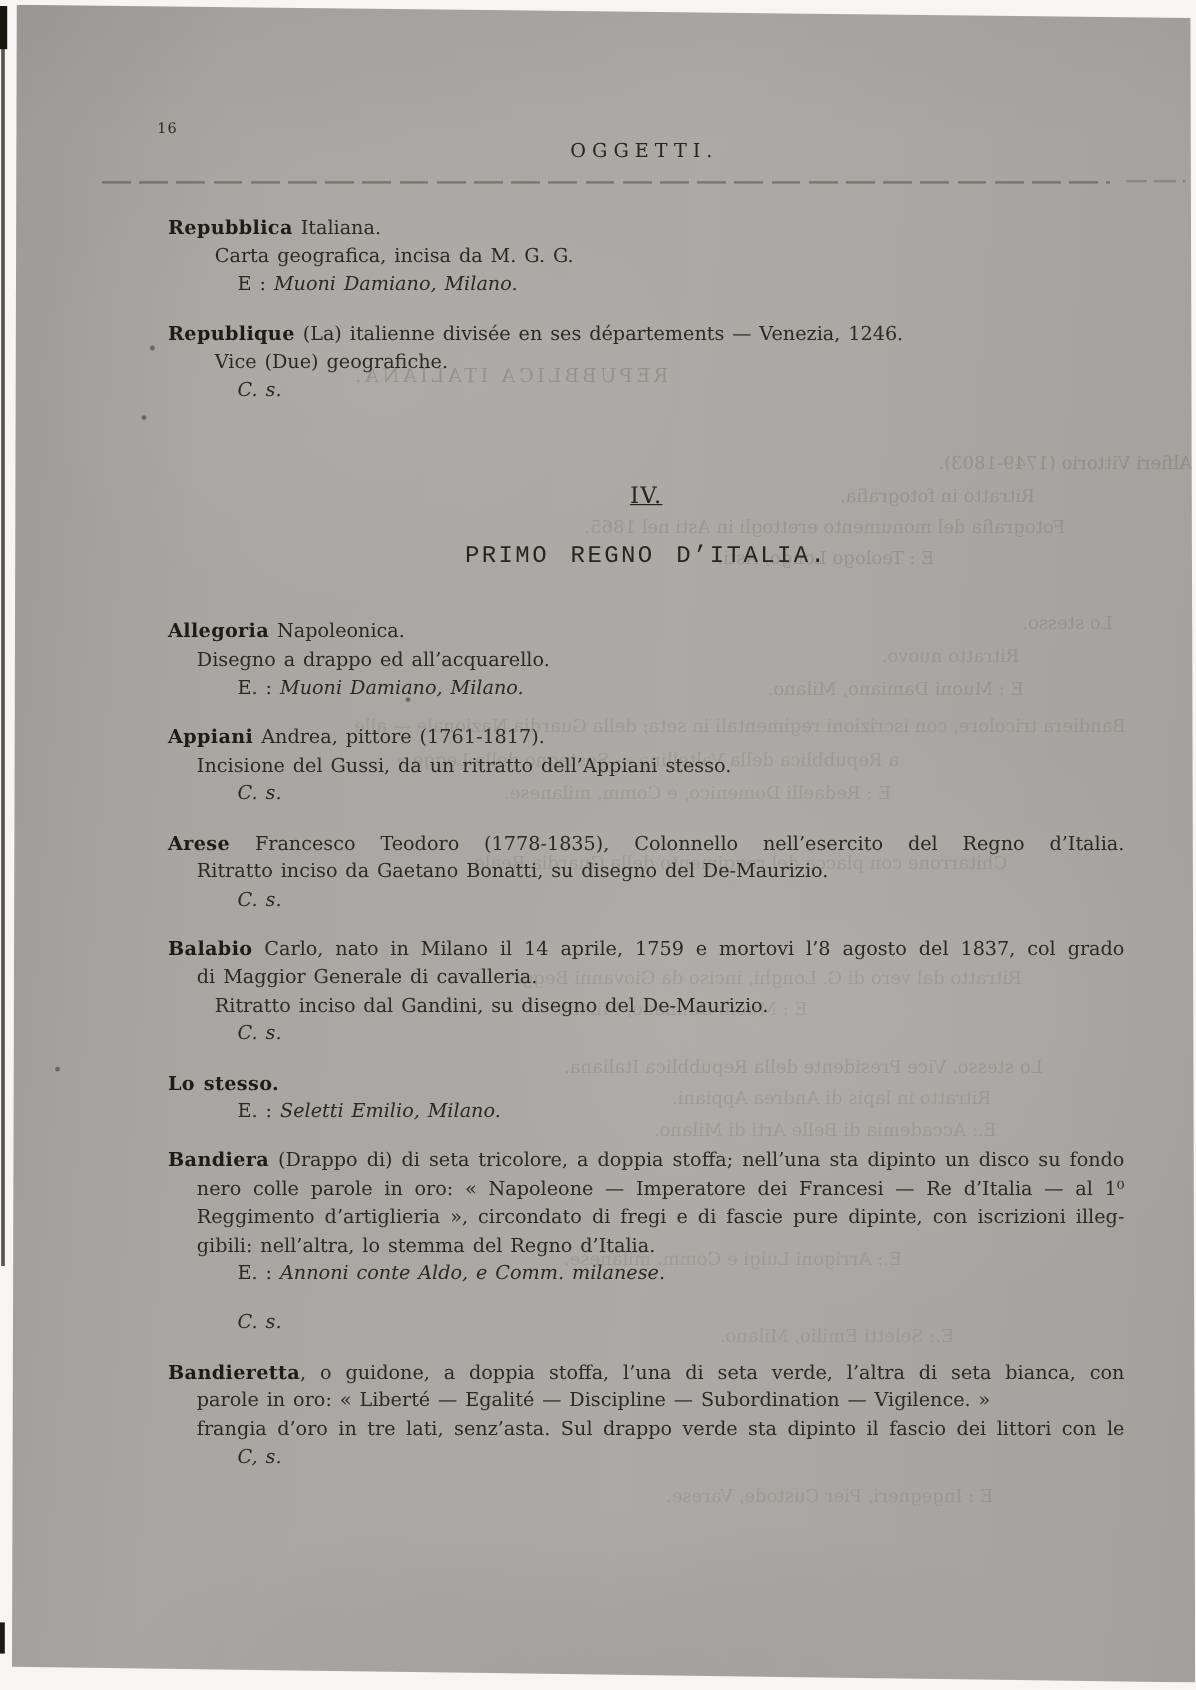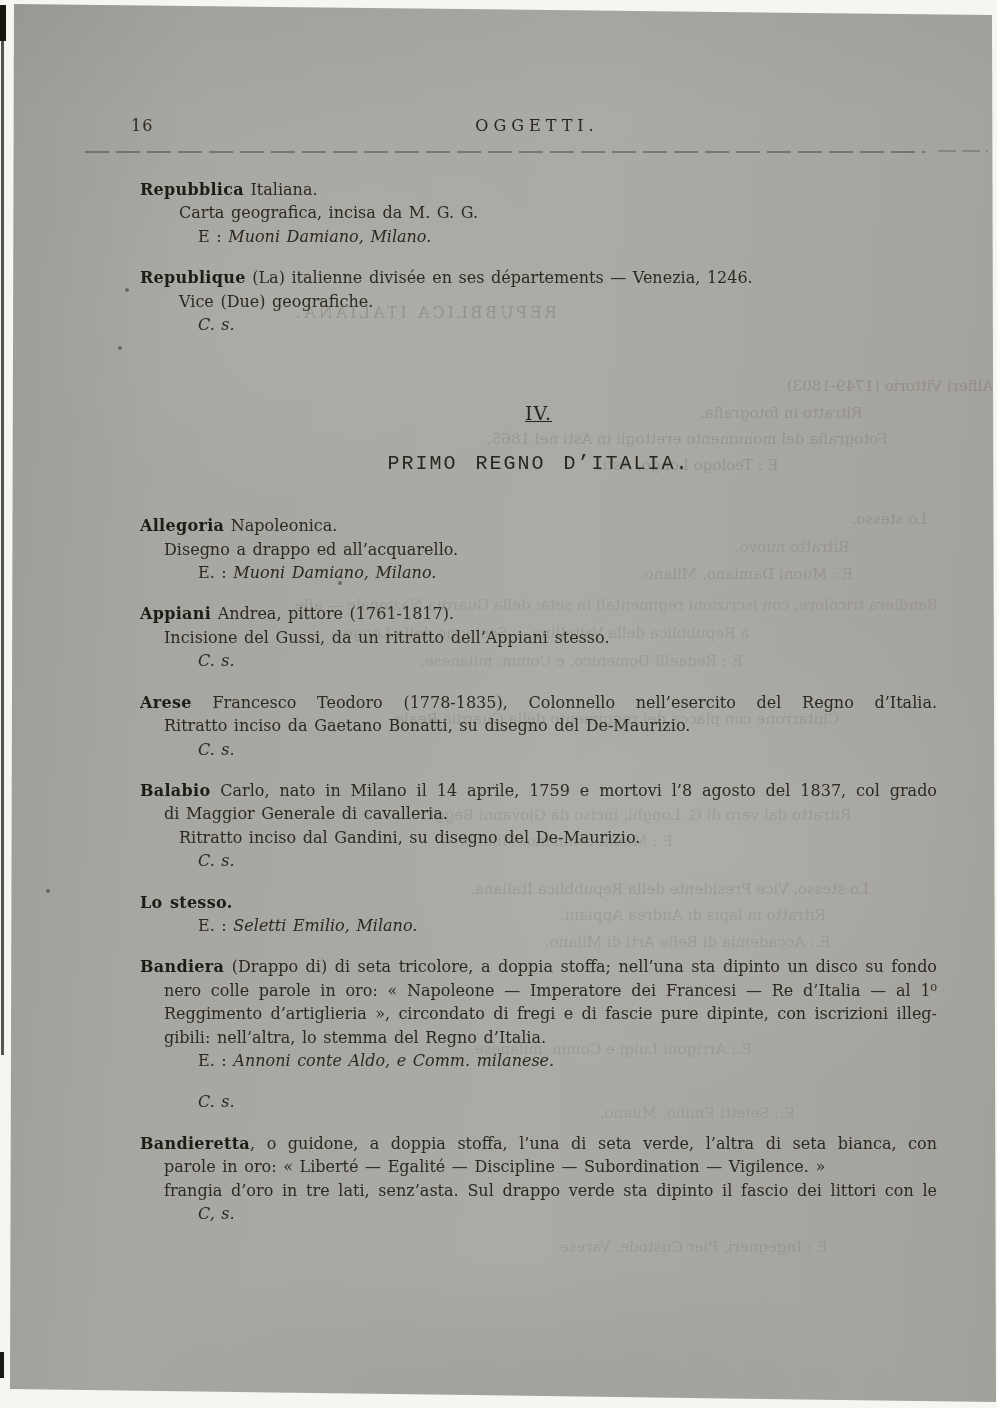--- a/index.html
+++ b/index.html
@@ -29,21 +29,21 @@
       linear-gradient(180deg,rgba(0,0,0,.03),rgba(0,0,0,0) 120px);
   }
   
   .ghost-layer{position:absolute;inset:0;pointer-events:none;}
   .ghost-line{
     position:absolute;transform:scaleX(-1);white-space:nowrap;
     color:#34332a;font-size:15px;filter:blur(.4px);
   }
   
   .content{position:absolute;inset:0;color:#2a2922;}
-  .pageno{position:absolute;left:131px;top:116px;font-size:16px;letter-spacing:1px;}
+  .pageno{position:absolute;left:131px;top:100px;font-size:12px;letter-spacing:1px;}
   .running-head{
     position:absolute;left:537px;top:116px;transform:translateX(-50%);
     font-size:16px;letter-spacing:5px;white-space:nowrap;color:#26251e;
   }
   .rule{
     position:absolute;left:85px;top:151px;width:840px;height:2px;opacity:.75;
     background:repeating-linear-gradient(90deg,rgba(48,47,40,.55) 0 24px,rgba(48,47,40,0) 24px 31px);
   }
   .rule-frag{position:absolute;left:938px;top:150px;width:50px;height:1.6px;opacity:.5;
     background:repeating-linear-gradient(90deg,rgba(48,47,40,.5) 0 18px,rgba(48,47,40,0) 18px 24px);}

